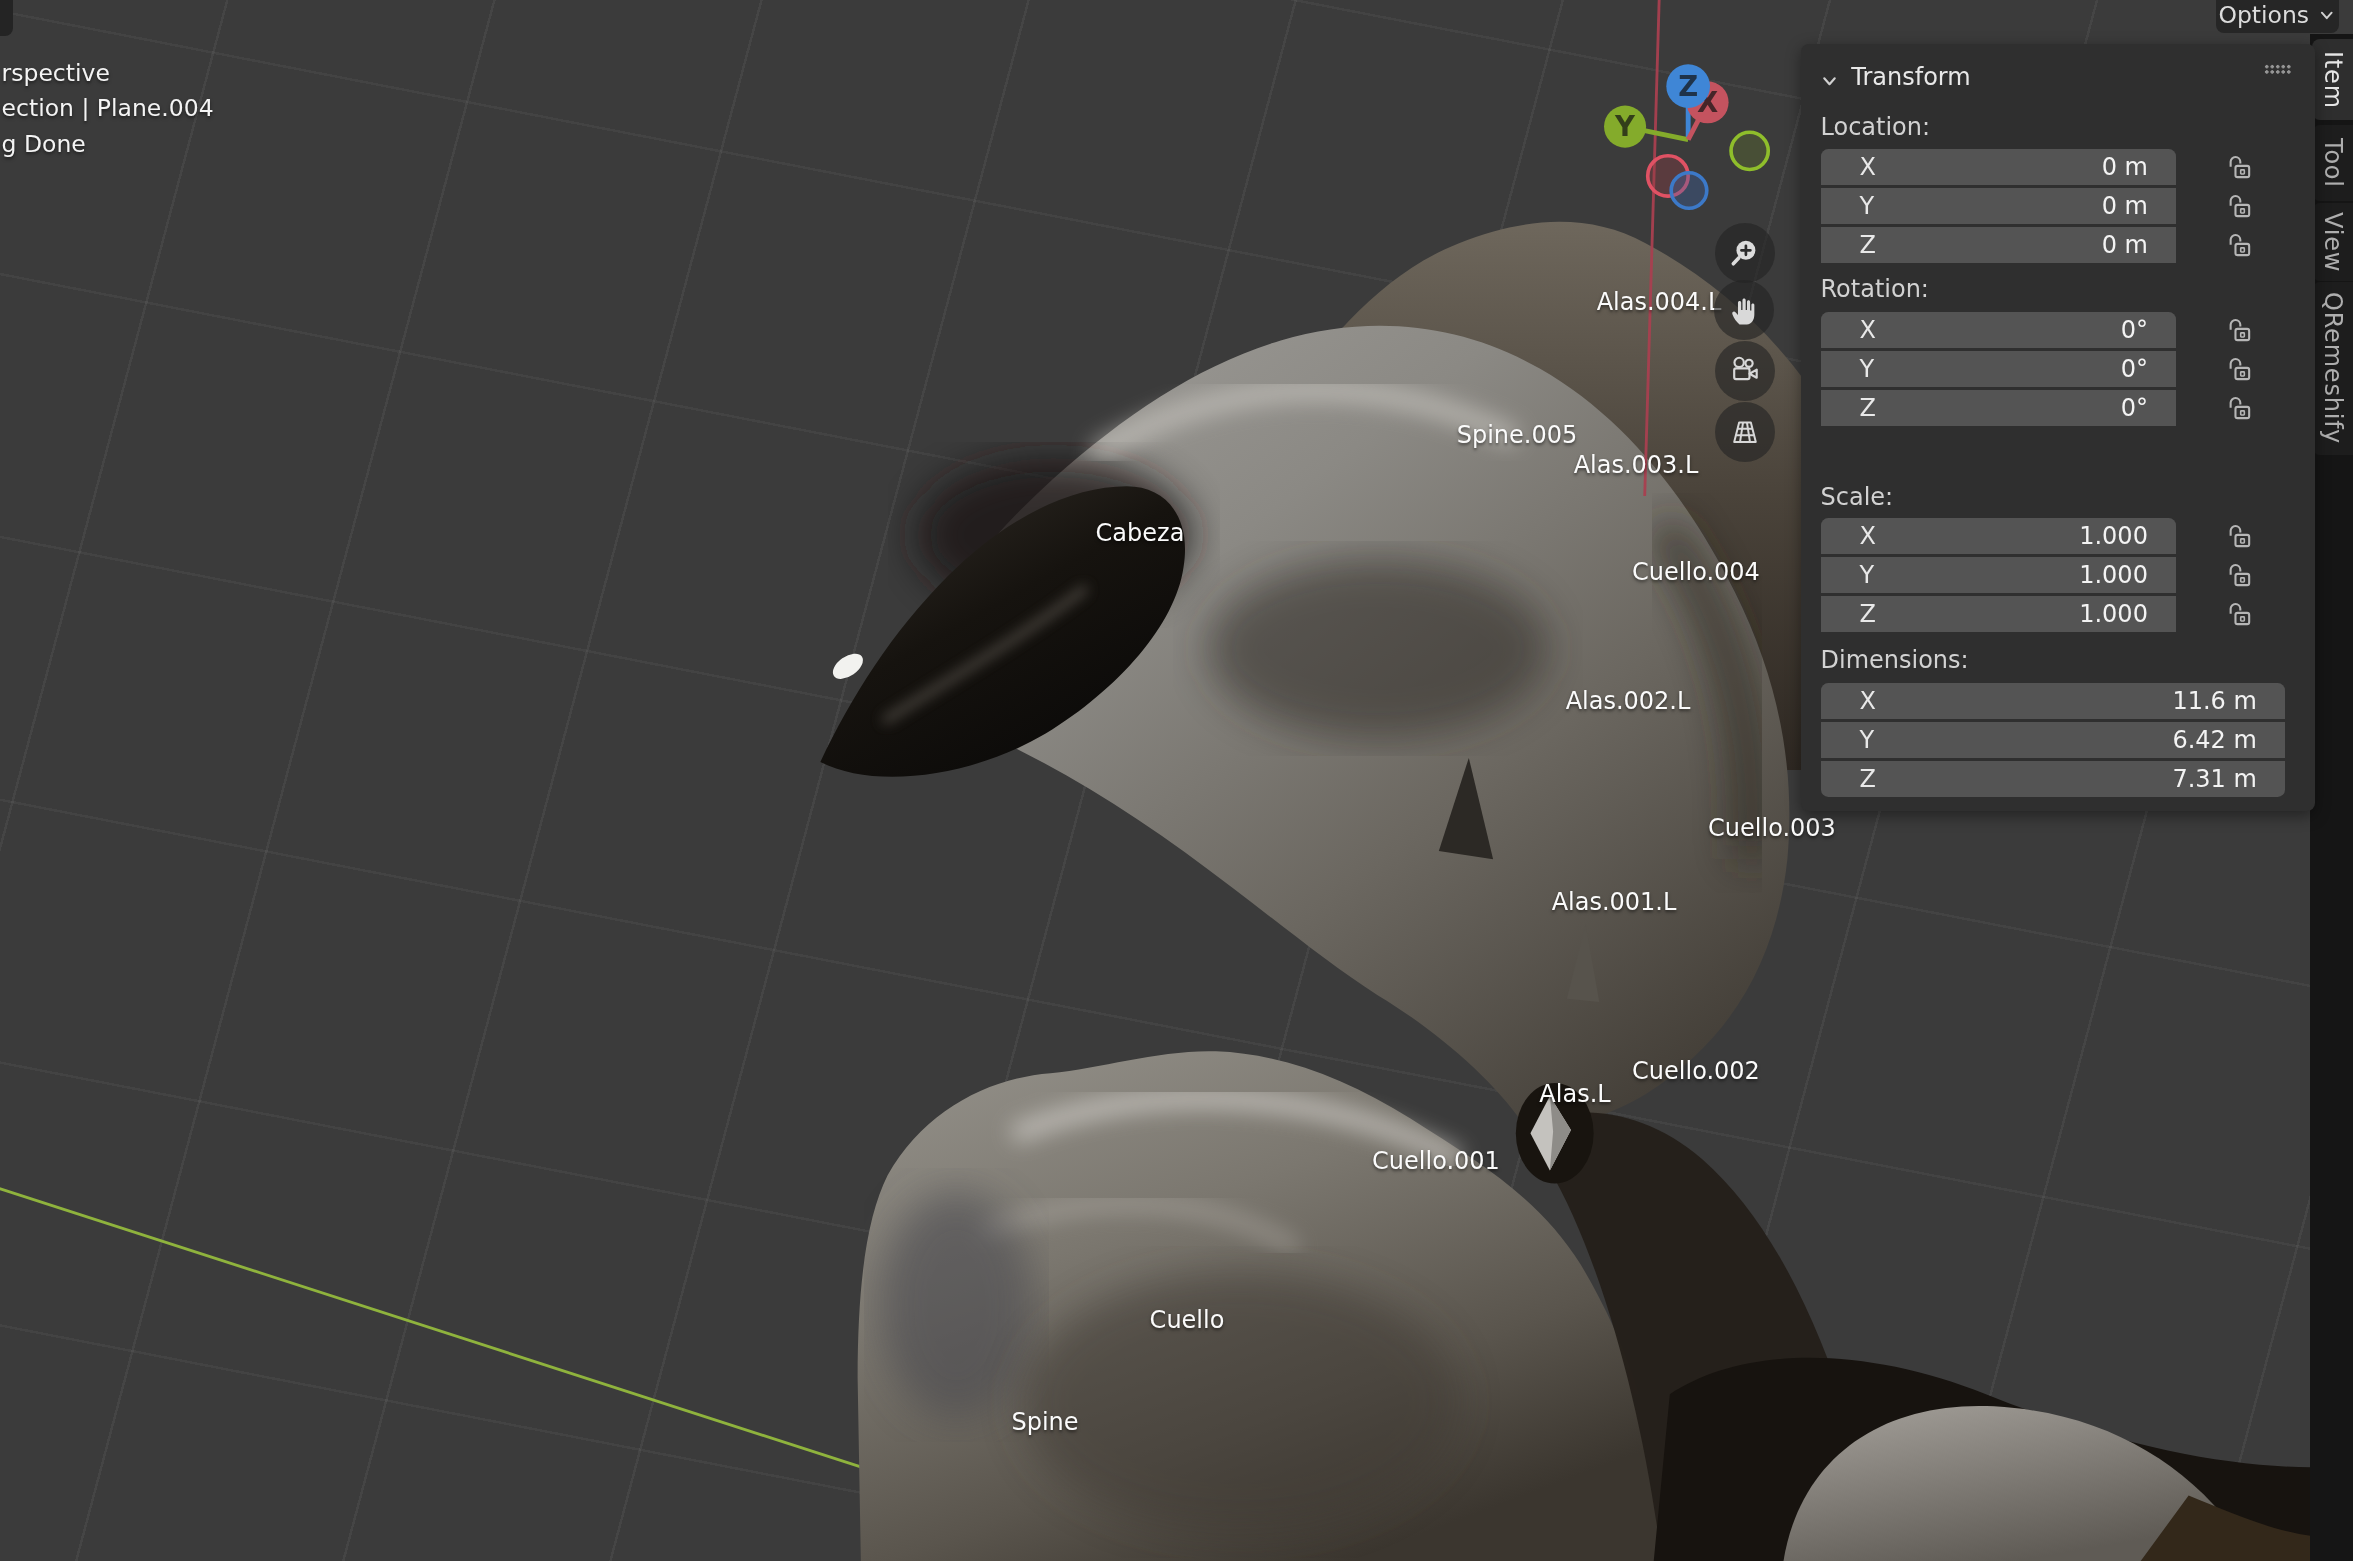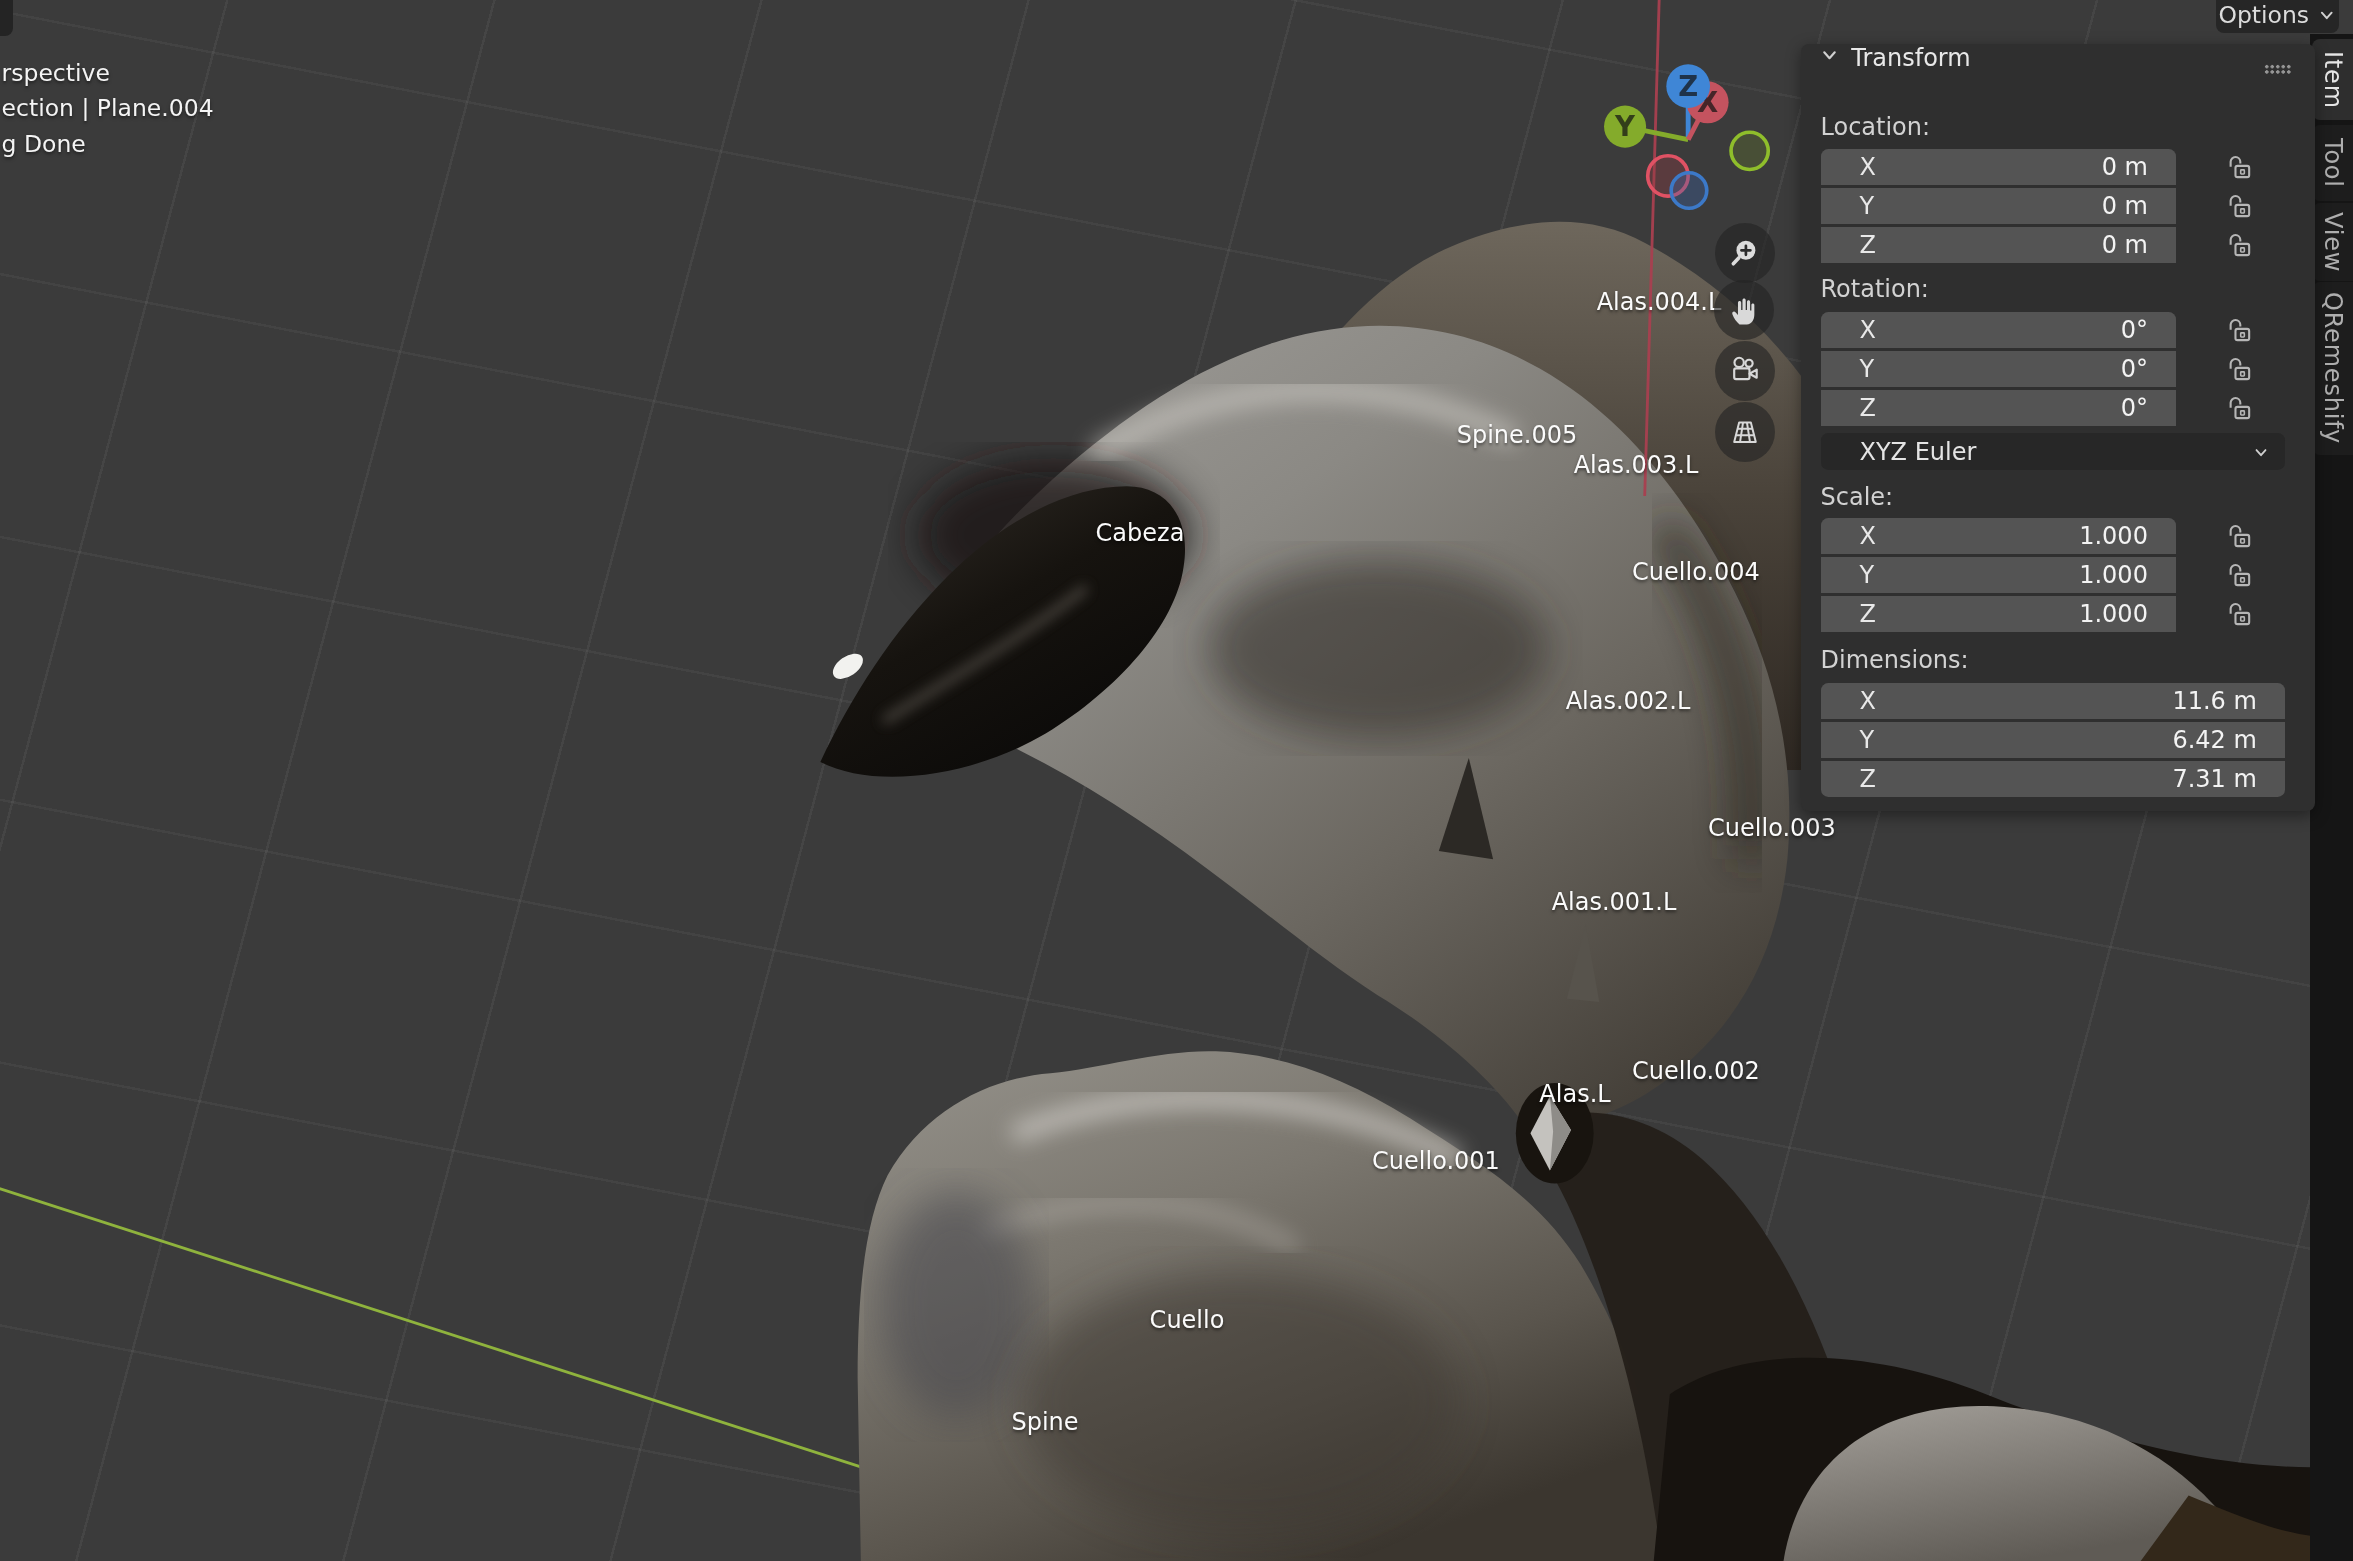--- a/index.html
+++ b/index.html
@@ -37,21 +37,21 @@
   .tab{position:absolute;left:2.4px;width:41px;background:#1d1d1d;border-radius:8px 0 0 8px;
        display:flex;align-items:center;justify-content:center;}
   .tab.active{background:#2e2e2e;}
   .tab span{writing-mode:vertical-rl;font-size:24px;color:#aeaeae;letter-spacing:0.8px;}
   .tab.active span{color:#e6e6e6;}
   
   .npanel{position:absolute;left:1801px;width:514px;background:#2f2f2f;border-radius:8px;
           box-shadow:0 4.9px 14.6px rgba(0,0,0,.4);z-index:60;}
   #transform-panel{top:44px;height:767px;}
   #properties-panel{top:819px;height:60px;}
-  .p-header{position:absolute;left:0;top:0;right:0;height:47px;display:flex;align-items:flex-start;
+  .p-header{position:absolute;left:0;top:0;right:0;height:47px;display:flex;align-items:flex-end;
             padding-left:18px;box-sizing:border-box;color:#e8e8e8;font-size:24px;}
   .p-header .ttl{margin-left:11.3px;}
   .grip{position:absolute;right:23px;width:27.6px;height:10.5px;
         background-image:radial-gradient(circle,#969696 1.5px,transparent 1.7px);
         background-size:5.5px 5.3px;}
   .p-header .grip{top:19.5px;}
   .seclabel{position:absolute;left:19.5px;height:32px;line-height:32px;color:#d2d2d2;font-size:24px;}
   .rowgroup{position:absolute;left:19.5px;width:475px;}
   .frow{display:flex;align-items:center;height:36px;background:#545454;margin-bottom:3.2px;width:355px;}
   .frow.wide{width:464px;}
@@ -345,26 +345,20 @@
           <span class="fax">Z</span>
           <span class="fval">0°</span>
         </div>
         <div class="lock" style="top: 78px;">
           <svg width="29" height="29" viewBox="0 0 36 36">
             <use href="#i-lock"></use>
           </svg>
         </div>
       </div>
 
-    <div id="euler">
-      <span class="ev">XYZ Euler</span>
-      <svg width="18" height="18" viewBox="0 0 22 22">
-          <use href="#i-chev-down"></use>
-        </svg>
-    </div>
 
     <div class="seclabel" style="top:437px">Scale:</div>
     <div id="scale-rows" class="rowgroup" style="top:474px">
         <div class="frow">
           <span class="fax">X</span>
           <span class="fval">1.000</span>
         </div>
         <div class="lock" style="top: 0px;">
           <svg width="29" height="29" viewBox="0 0 36 36">
             <use href="#i-lock"></use>

